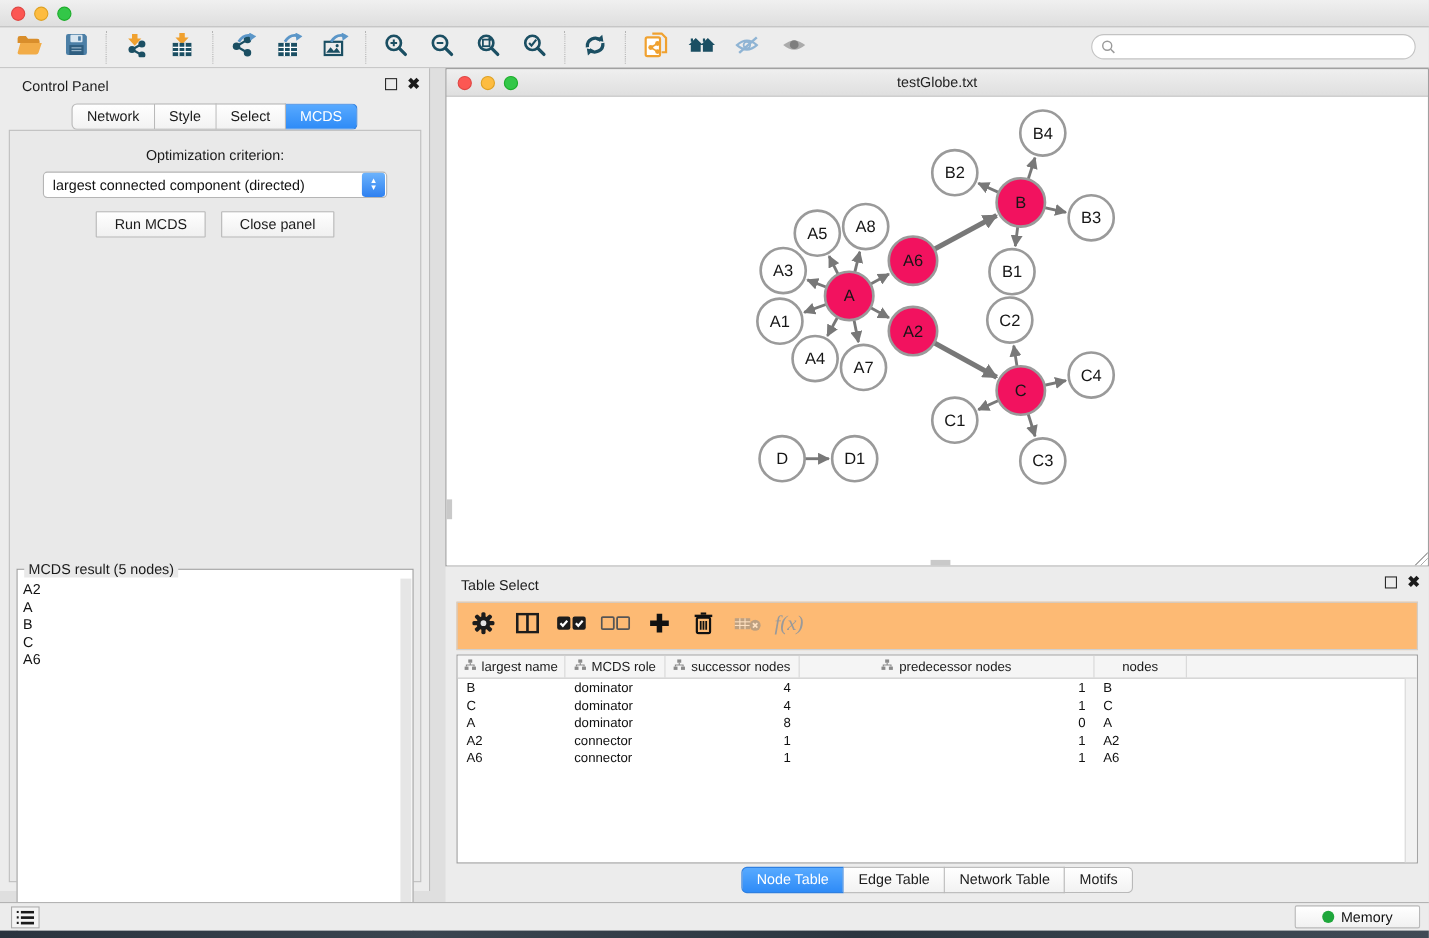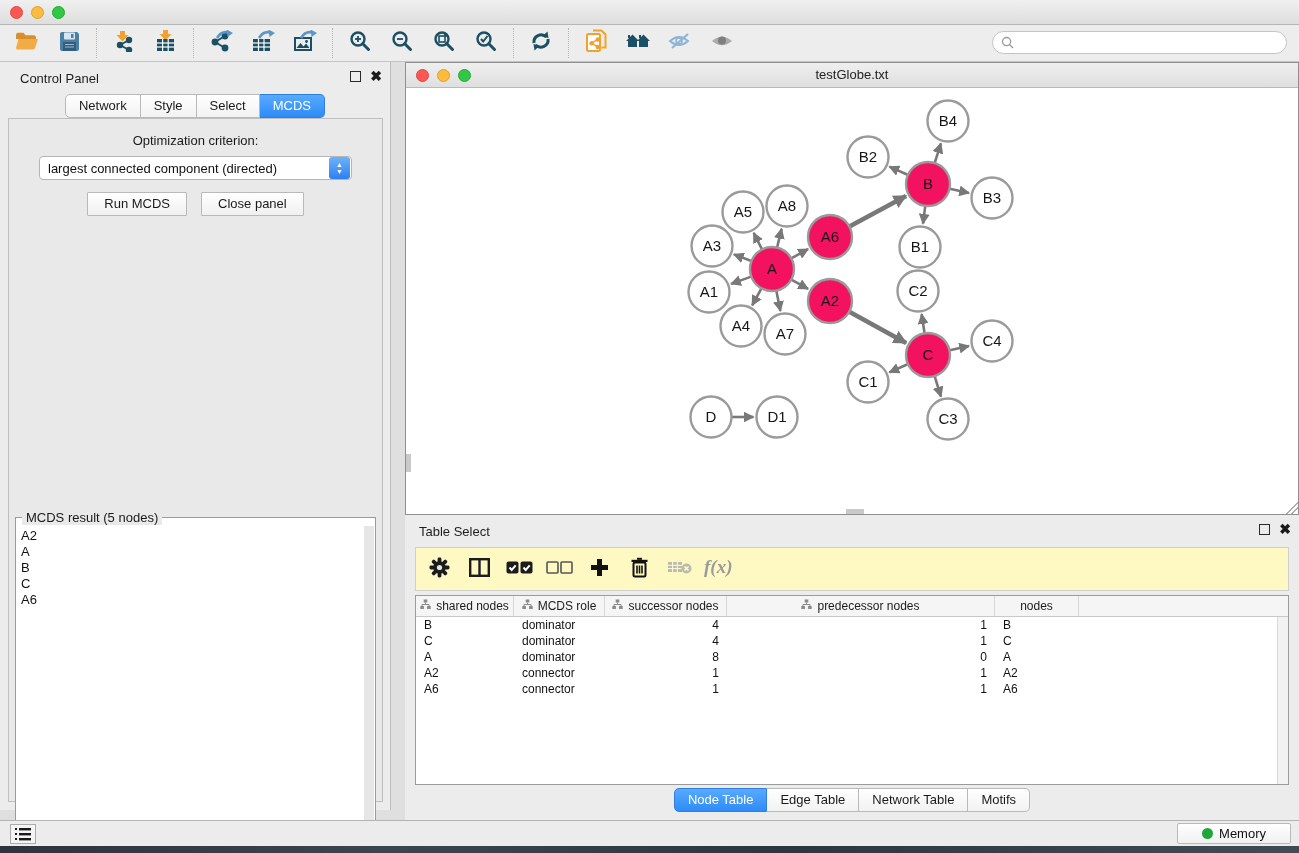--- a/index.html
+++ b/index.html
@@ -74,22 +74,22 @@
   .scroll-stub-v { position:absolute; left:0px; top:366px; width:5px; height:18px; background:#C9C9C9; }
   .scroll-stub-h { position:absolute; left:440px; bottom:0px; width:18px; height:5px; background:#C9C9C9; }
   .resize-grip { position:absolute; right:0; bottom:0; width:12px; height:12px;
     background:
      linear-gradient(135deg, transparent 50%, #ADADAD 50%, #ADADAD 56%, transparent 56%, transparent 70%, #ADADAD 70%, #ADADAD 76%, transparent 76%); }
 
   
   .table-panel { position:absolute; left:405px; top:515px; width:894px; height:305px; background:#ECECEC; }
   .tp-header { height:30px; position:relative; }
   .tp-header .tp-title { position:absolute; left:14px; top:9px; font-size:13px; color:#1d1d1d; }
-  .tp-toolbar { margin:2px 10px 0; height:44px; background:#fef9c3; border:1px solid #CFCFCF;
-    display:flex; align-items:center; padding-left:10px; gap:14px;font-weight:bold; }
+  .tp-toolbar { margin:2px 10px 0; height:44px; background:#fdba74; border:1px solid #CFCFCF;
+    display:flex; align-items:center; padding-left:10px; gap:14px; }
   .tp-btn { width:26px; height:30px; display:flex; align-items:center; justify-content:center; cursor:pointer; }
 
   .data-table { position:absolute; left:10px; top:80px; width:874px; height:190px;
     background:#fff; border:1px solid #9B9B9B; overflow:hidden; }
   .dt-head { display:flex; height:21px; background:#F5F5F5; border-bottom:1px solid #C9C9C9; }
   .dt-hcell { display:flex; align-items:center; justify-content:center; gap:5px; font-size:12px;
     color:#1b1b1b; border-right:1px solid #D7D7D7; cursor:pointer; }
   .dt-hcell.nofill { border-right:none; }
   .dt-row { display:flex; height:16px; }
   .dt-cell { font-size:12px; color:#111; line-height:16px; padding:0 8px; white-space:nowrap; overflow:hidden; }
@@ -568,21 +568,21 @@
           <span><svg width="11" height="11" viewBox="0 0 11 11">
               <g fill="#8a8a8a">
                 <rect x="3.7" y="0.5" width="3.6" height="3"></rect>
                 <rect x="0.3" y="7" width="3.6" height="3"></rect>
                 <rect x="7.1" y="7" width="3.6" height="3"></rect>
               </g>
               <g stroke="#8a8a8a" stroke-width="1" fill="none">
                 <path d="M5.5 3.5 v2 M2 7 v-1.5 h7 V7"></path>
               </g>
             </svg></span>
-          <span>shared nodes</span>
+          <span>largest name</span>
         </div>
         <div class="dt-hcell" style="width: 91px;">
           <span><svg width="11" height="11" viewBox="0 0 11 11">
               <g fill="#8a8a8a">
                 <rect x="3.7" y="0.5" width="3.6" height="3"></rect>
                 <rect x="0.3" y="7" width="3.6" height="3"></rect>
                 <rect x="7.1" y="7" width="3.6" height="3"></rect>
               </g>
               <g stroke="#8a8a8a" stroke-width="1" fill="none">
                 <path d="M5.5 3.5 v2 M2 7 v-1.5 h7 V7"></path>

